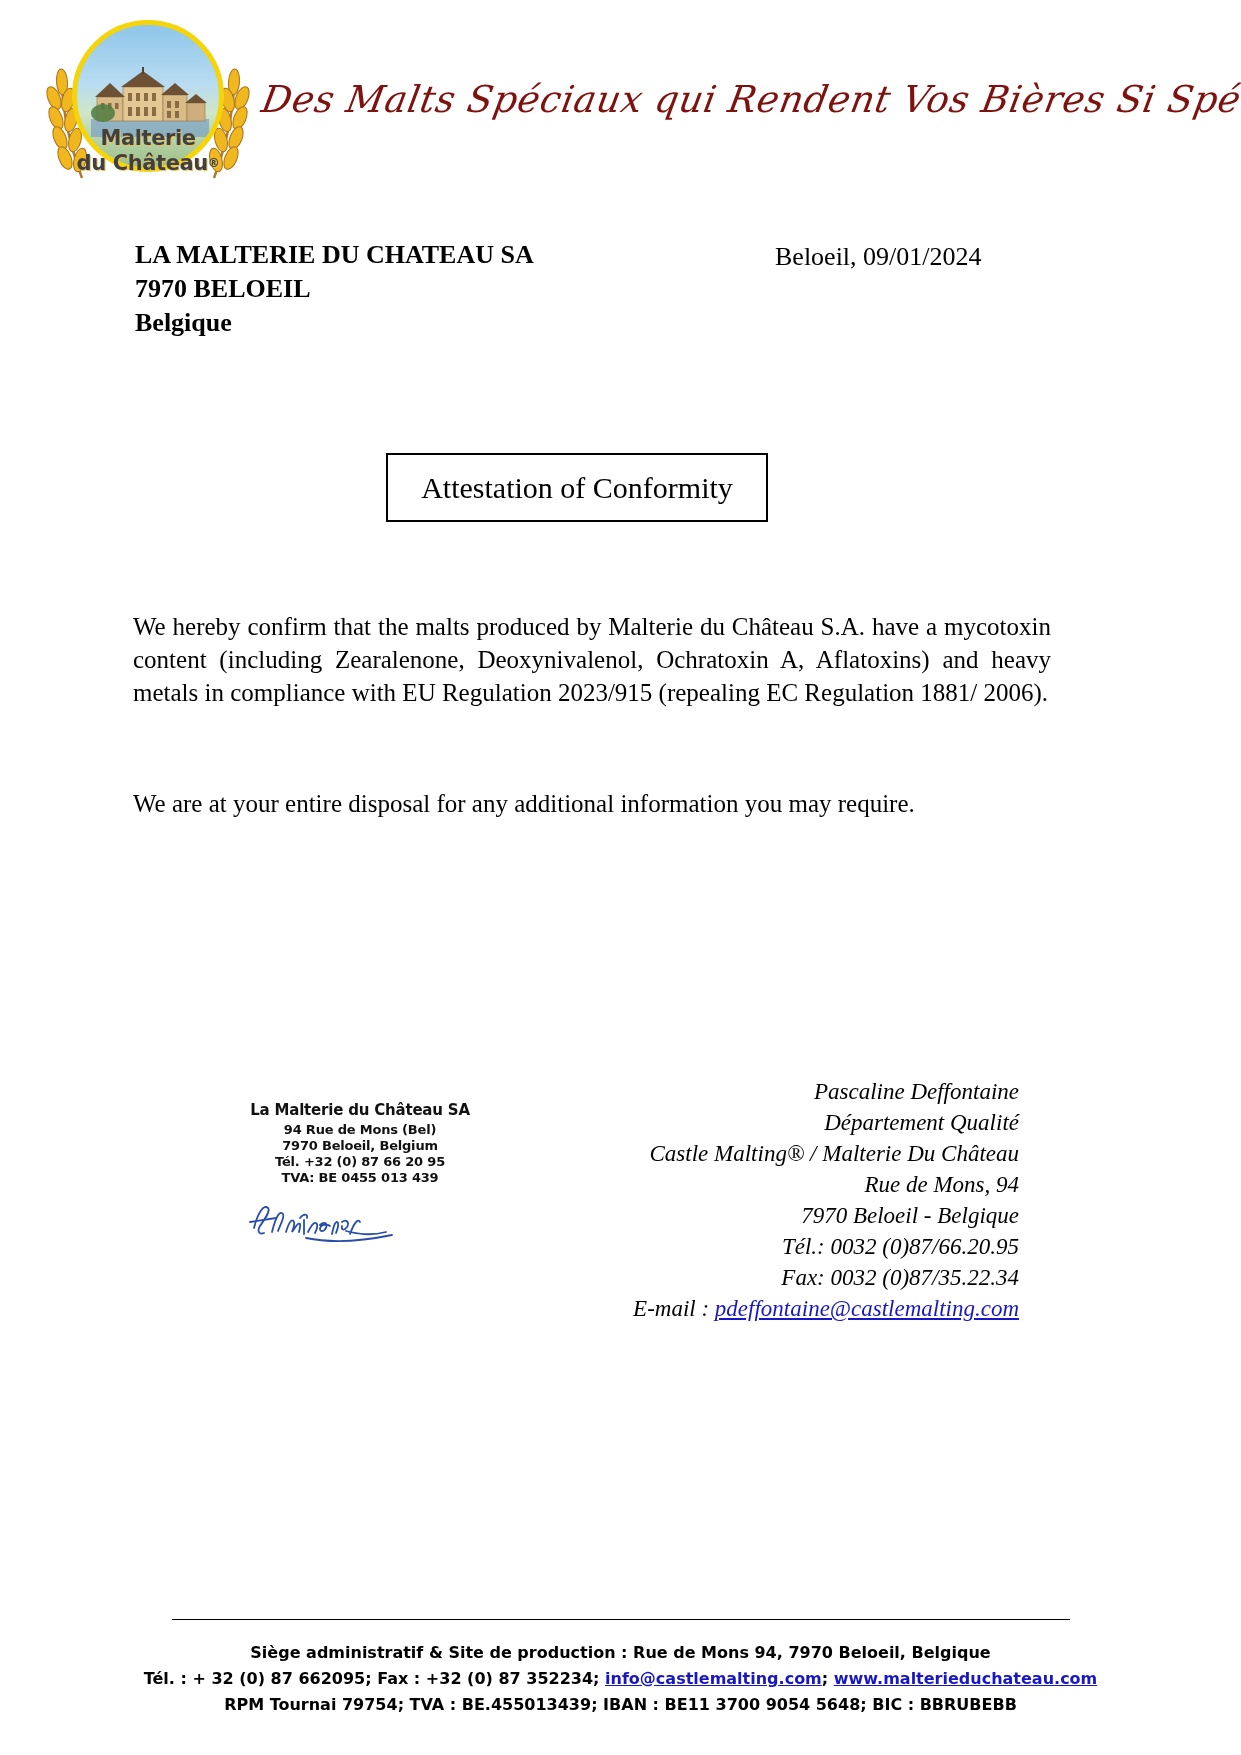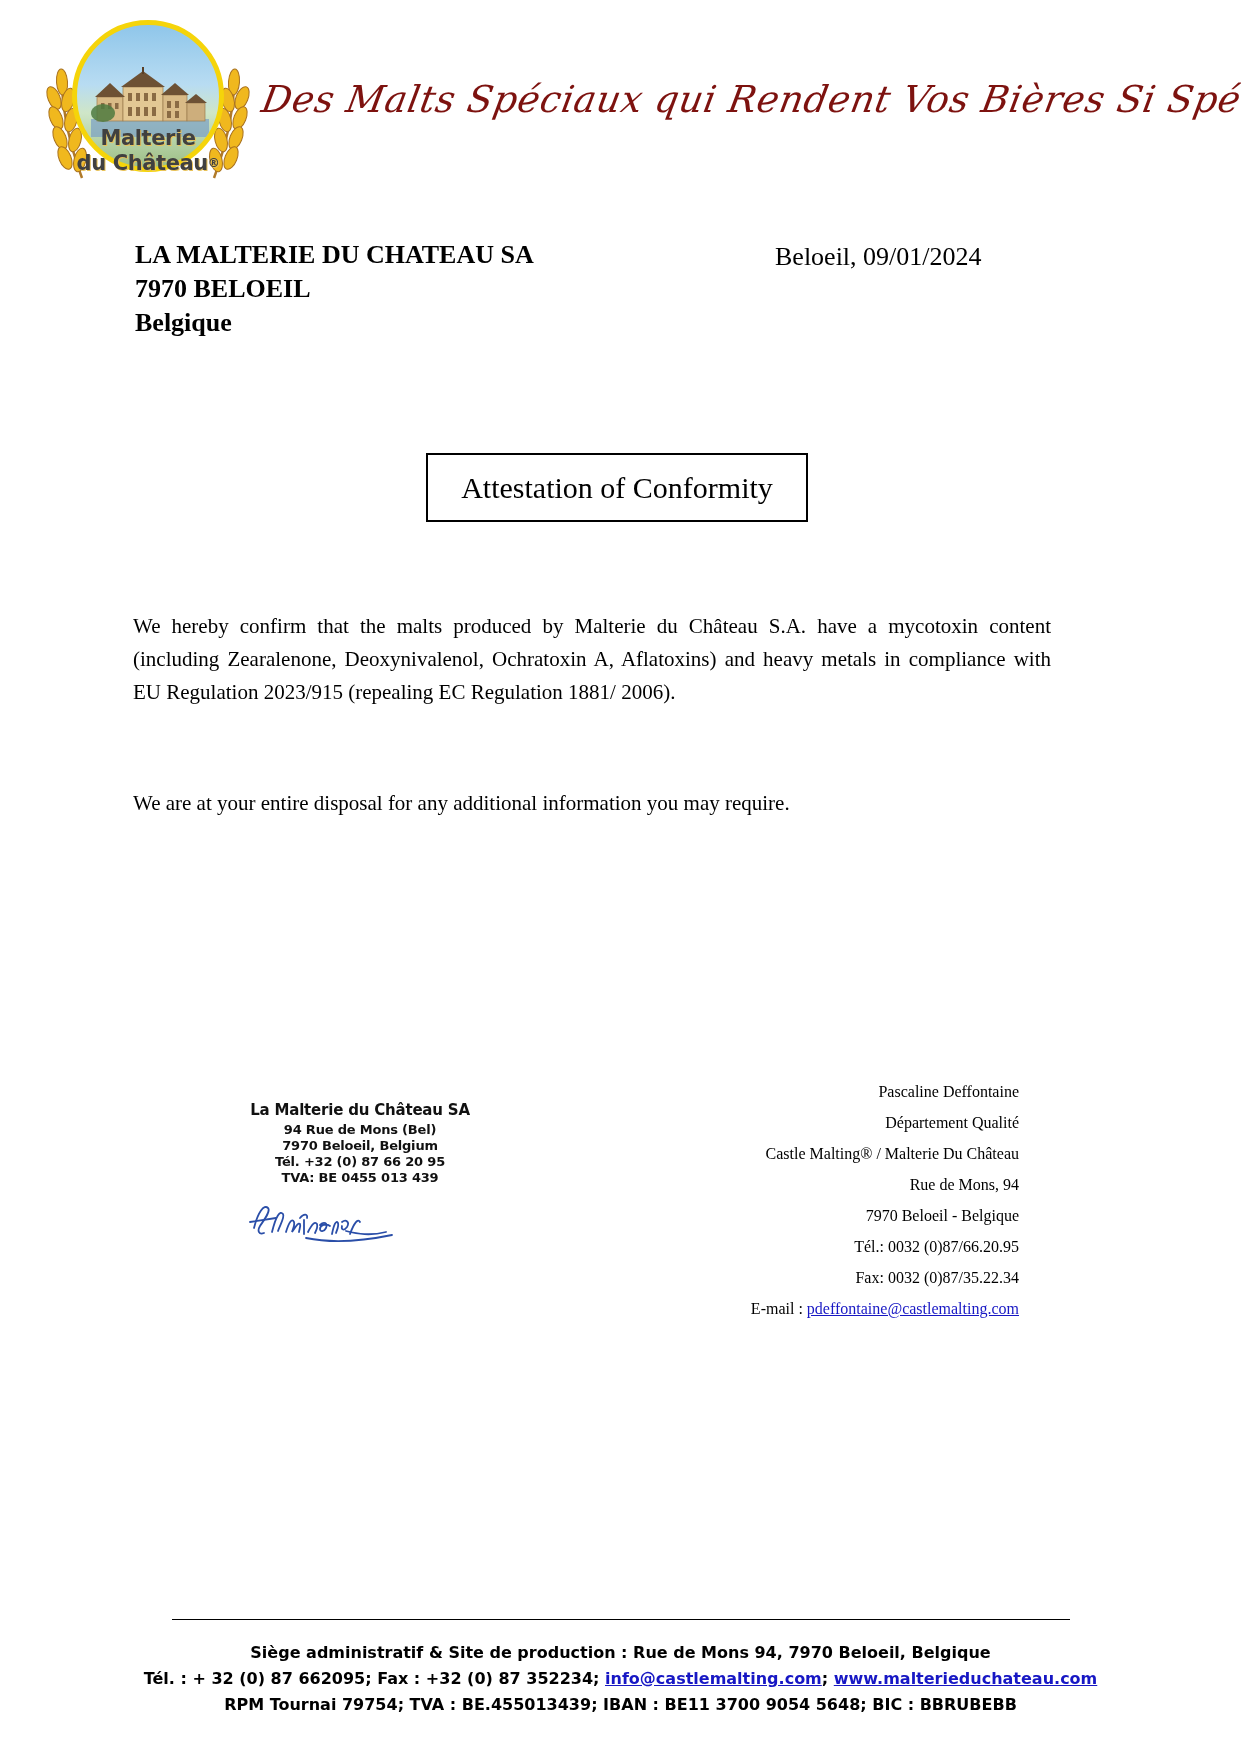--- a/index.html
+++ b/index.html
@@ -117,29 +117,28 @@
     left: 386px;
     top: 453px;
     width: 382px;
     height: 69px;
     border: 2px solid #000000;
     box-sizing: border-box;
     display: flex;
     align-items: center;
     justify-content: center;
     font-size: 30px;
-    margin-left: 40px;
   }
 
   
   .body-para {
     position: absolute;
     left: 133px;
     width: 918px;
-    font-size: 21px;
+    font-size: 25px;
     line-height: 33px;
     text-align: justify;
     text-justify: inter-word;
   }
   #para-1 { top: 610px; }
   #para-2 { top: 787px; text-align: left; }
 
   
   .stamp {
     position: absolute;
@@ -169,23 +168,24 @@
     width: 150px;
     height: 48px;
   }
 
   
   .signer {
     position: absolute;
     right: 222px;
     top: 1076px;
     text-align: right;
-    font-size: 16px;
+    font-size: 23px;
     line-height: 31px;
     white-space: nowrap;
+    font-style: italic;
   }
   .signer a, .footer a {
     color: #1717c4;
     text-decoration: underline;
   }
 
   
   .footer-rule {
     position: absolute;
     left: 172px;

